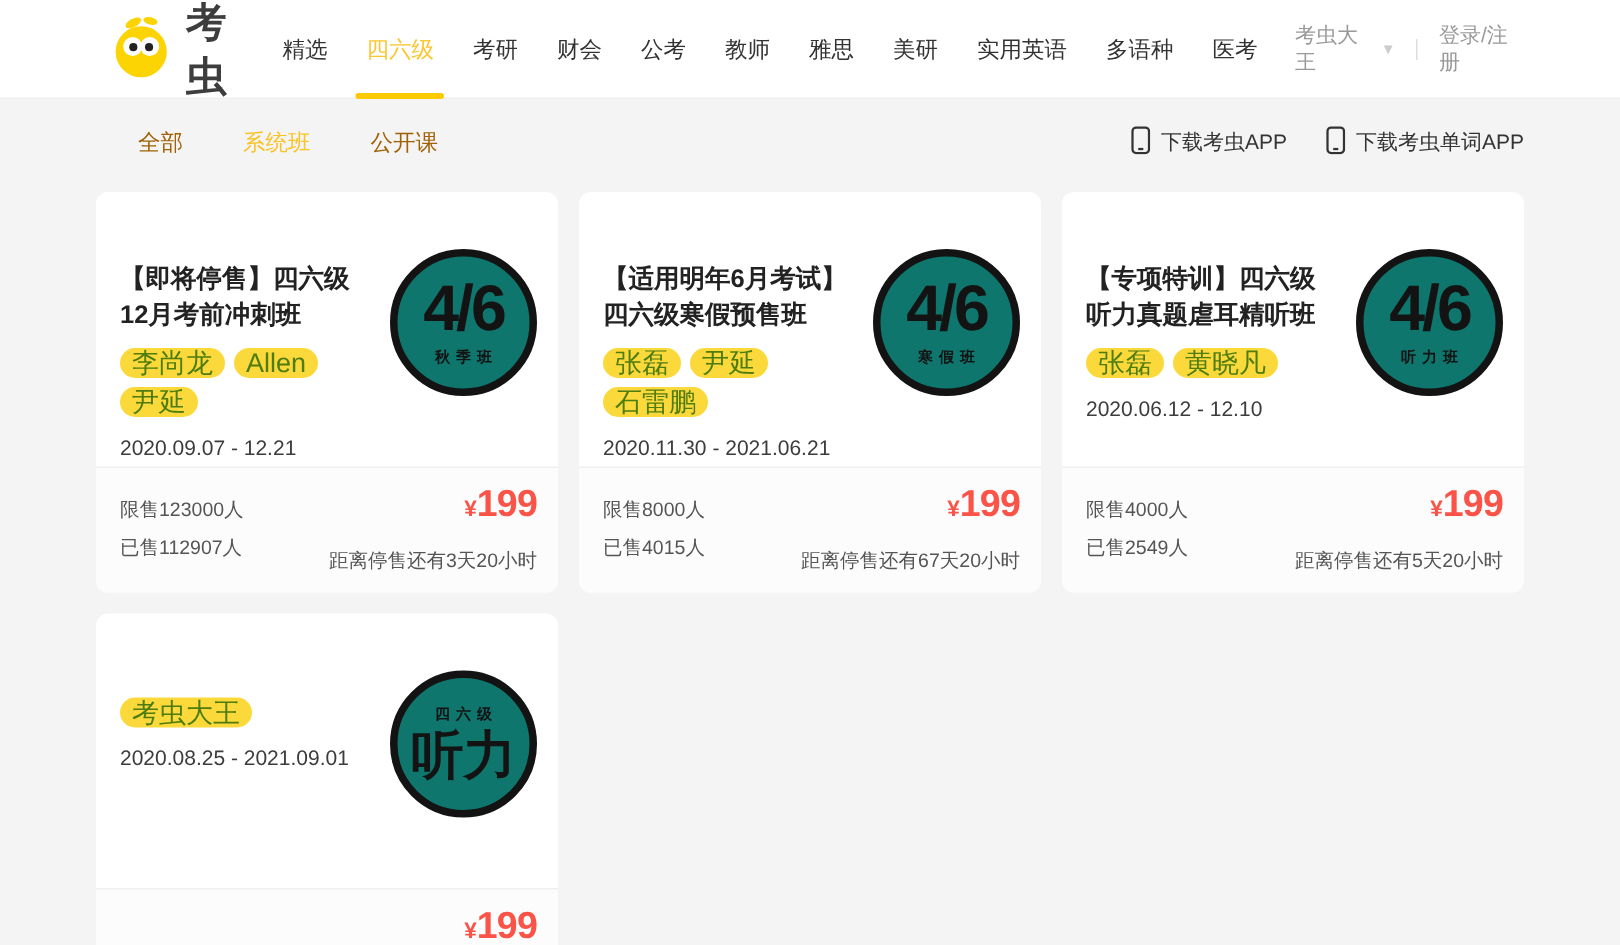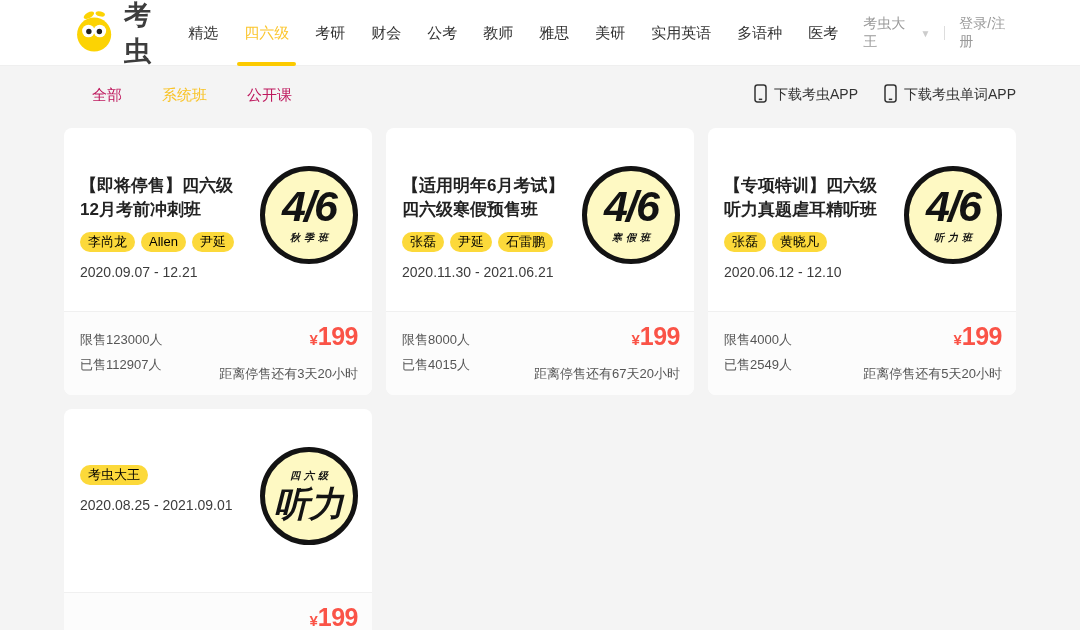--- a/index.html
+++ b/index.html
@@ -28,47 +28,46 @@
   }
   .nav-right { display: flex; align-items: center; margin-left: 12px; }
   .my-courses { display: flex; align-items: center; font-size: 14px; color: #999; cursor: pointer; }
   .caret { font-size: 10px; color: #ccc; margin-left: 5px; }
   .v-divider { width: 1px; height: 14px; background: #ddd; margin: 0 14px; }
   .login { font-size: 14px; color: #999; cursor: pointer; }
 
   
   .subnav { display: flex; align-items: center; margin-top: 18px; }
   .filters { display: flex; gap: 40px; padding-left: 28px; }
-  .filter { font-size: 15px; color: #be185d; cursor: pointer; }
+  .filter { font-size: 15px; color: #a16207; cursor: pointer; }
   .filter.active { color: #f9c326; }
   .downloads { display: flex; align-items: center; gap: 26px; margin-left: auto; }
   .dl-link { display: flex; align-items: center; gap: 7px; font-size: 14px; color: #333; cursor: pointer; }
 
   
   .cards { display: flex; flex-wrap: wrap; gap: 14px; margin-top: 22px; }
   .card {
     width: 308px; background: #fff; border-radius: 8px; overflow: hidden; cursor: pointer;
     display: flex; flex-direction: column;
   }
   .card-body { display: flex; justify-content: space-between; padding: 46px 14px 0 16px; height: 183px; }
   .card-info { width: 168px; }
   .card-title { font-size: 17px; font-weight: 700; color: #222; line-height: 24px; }
   .card-tags { display: flex; flex-wrap: wrap; gap: 6px; margin-top: 10px; }
   .tag {
-    background: #fcd93a; color: #000000; font-size: 13px; line-height: 12px;
+    background: #fcd93a; color: #4d7c0f; font-size: 18px; line-height: 12px;
     padding: 4px 8px; border-radius: 10px; white-space: nowrap;
   }
   .card-date { margin-top: 12px; font-size: 14px; color: #3c3c3c; }
 
   .badge {
     width: 98px; height: 98px; border: 5px solid #131313; border-radius: 50%;
     margin-top: -8px; flex-shrink: 0;
     display: flex; flex-direction: column; align-items: center; justify-content: center;
-    background: #fef9c3;
-    font-style: italic;
+    background: #0f766e;
   }
   .badge-main { font-size: 43px; font-weight: 800; color: #131313; line-height: 1; letter-spacing: -2px; }
   .badge-sub { font-size: 10px; font-weight: 700; color: #131313; letter-spacing: 4px; margin-top: 3px; margin-right: -4px; }
   .badge-top { font-size: 10px; font-weight: 700; color: #131313; letter-spacing: 4px; margin-bottom: 2px; margin-right: -4px; }
   .badge-main-cn { font-size: 35px; font-weight: 800; color: #131313; line-height: 1.1; }
 
   .card-footer {
     margin-top: auto; border-top: 1px solid #f0f0f0; background: #fcfcfc;
     padding: 10px 14px 12px 16px; display: flex; justify-content: space-between; min-height: 56px;
   }

